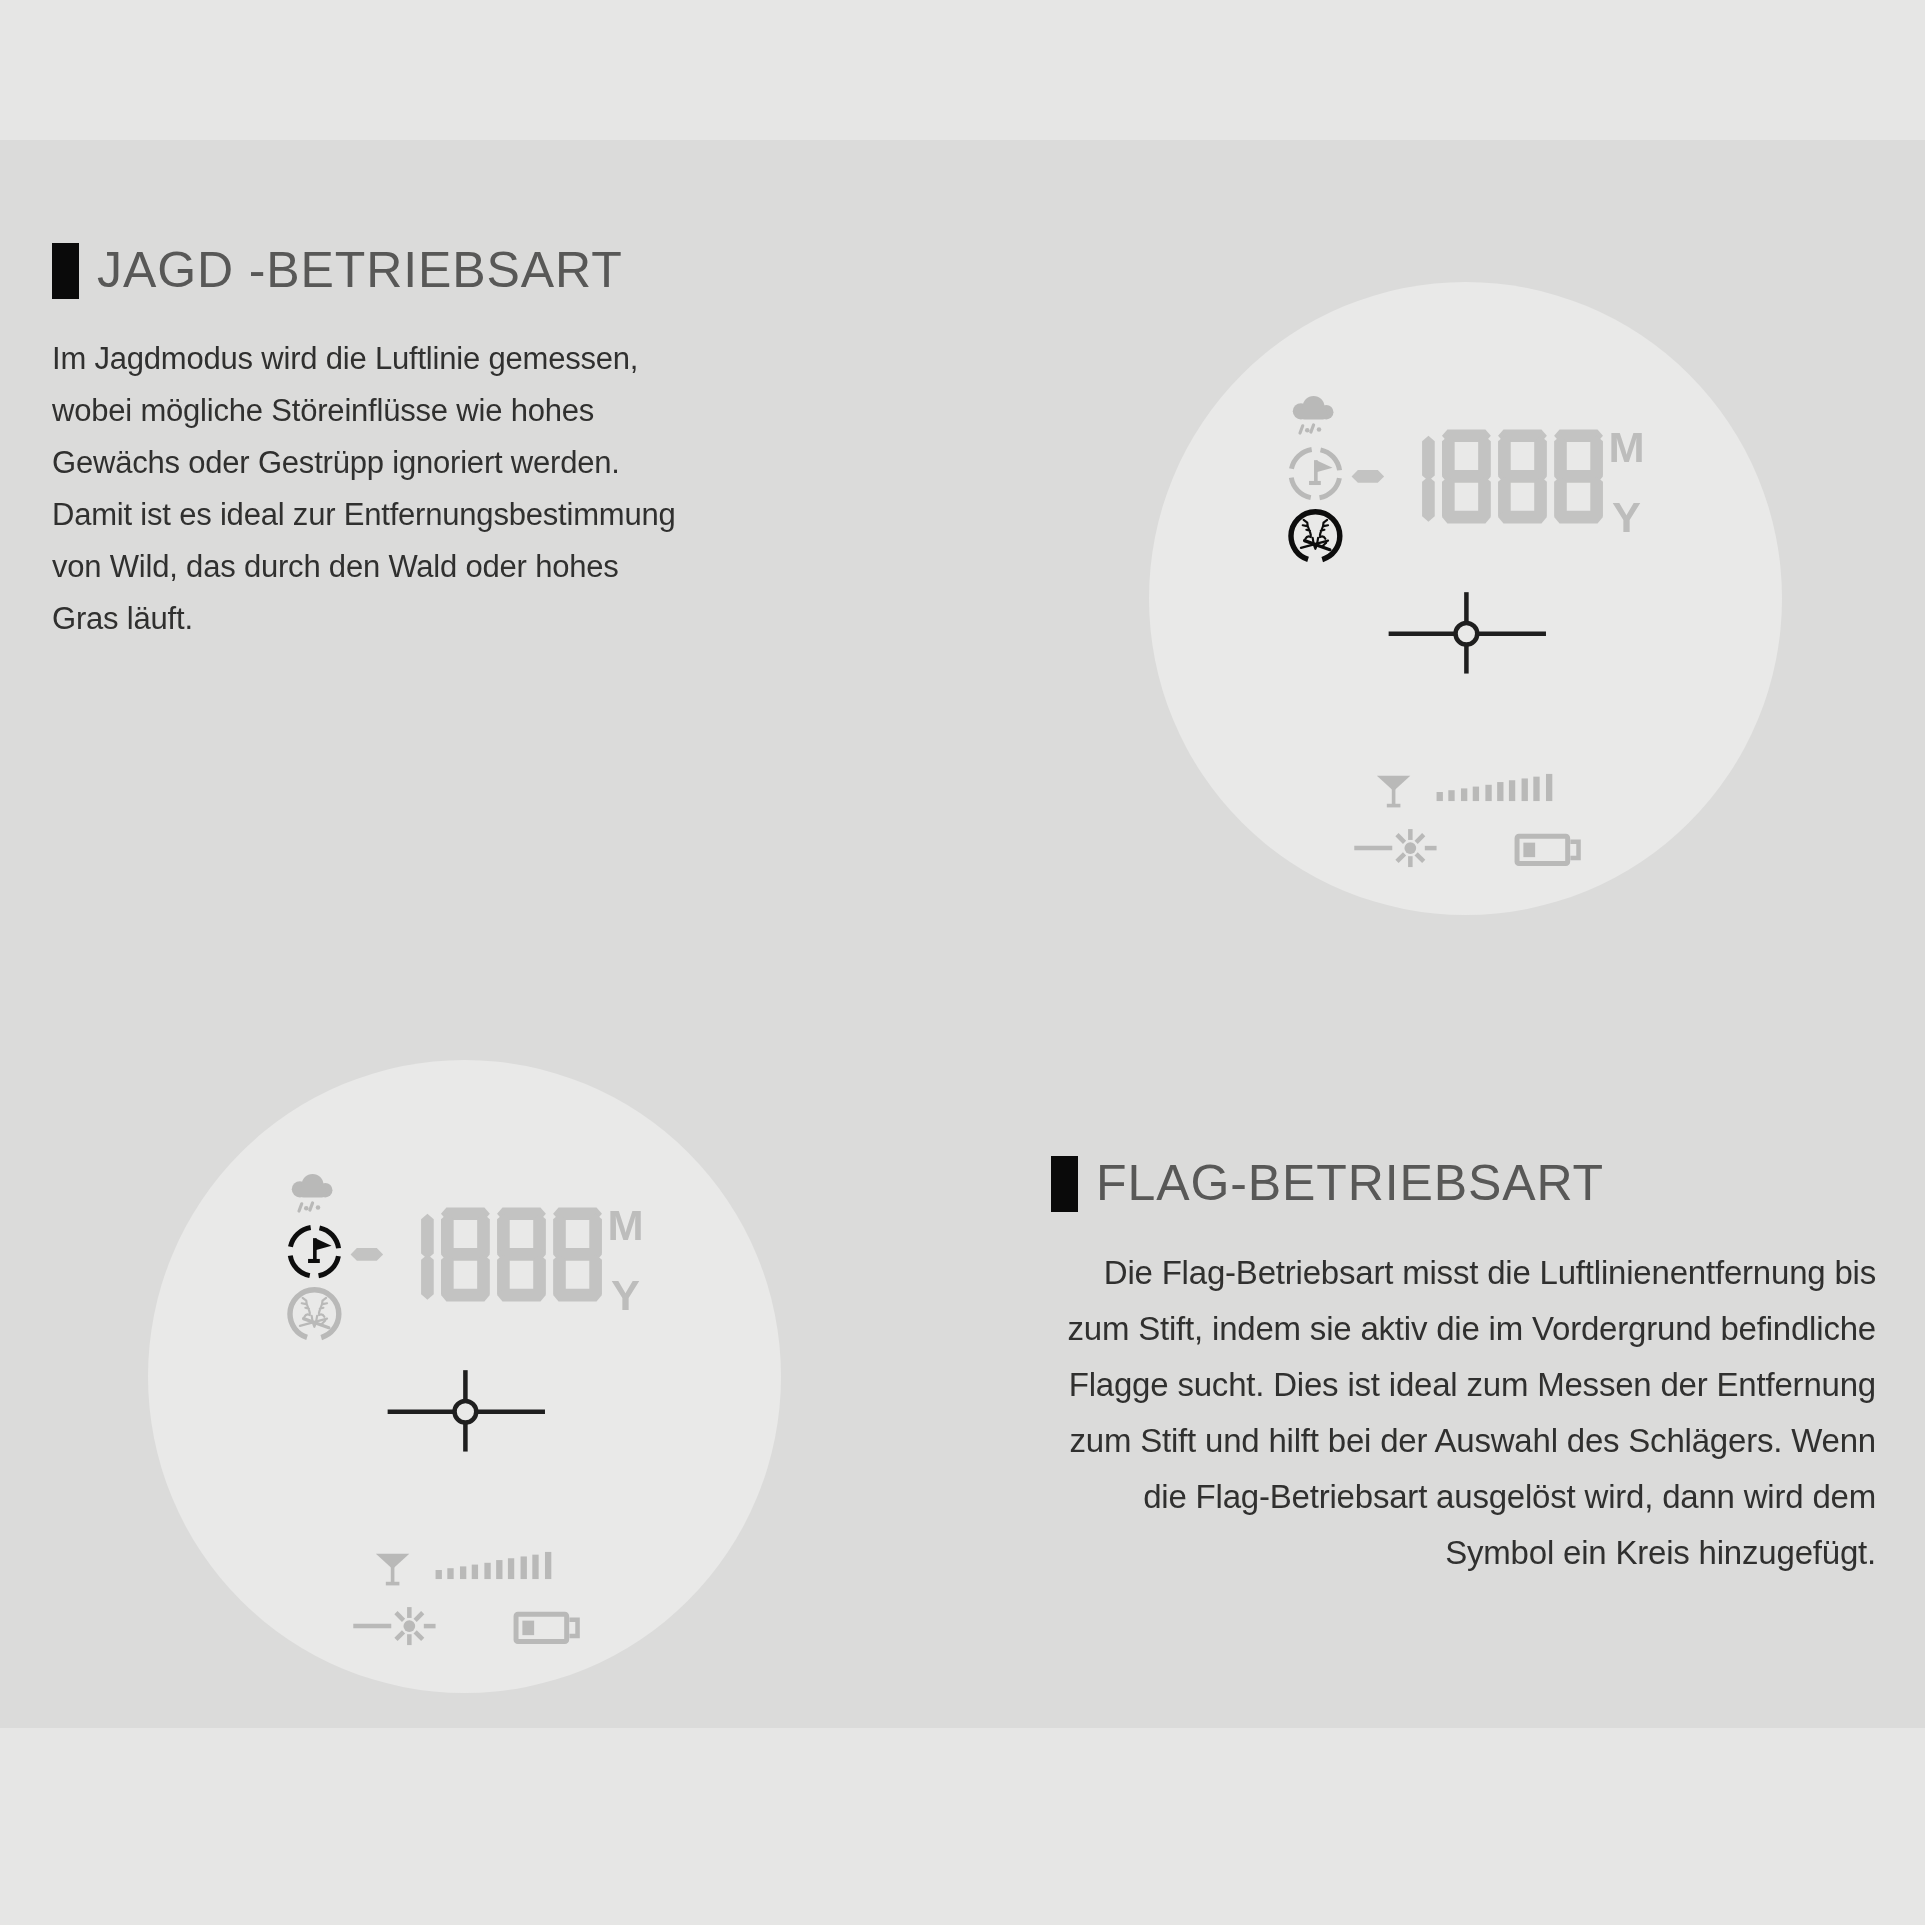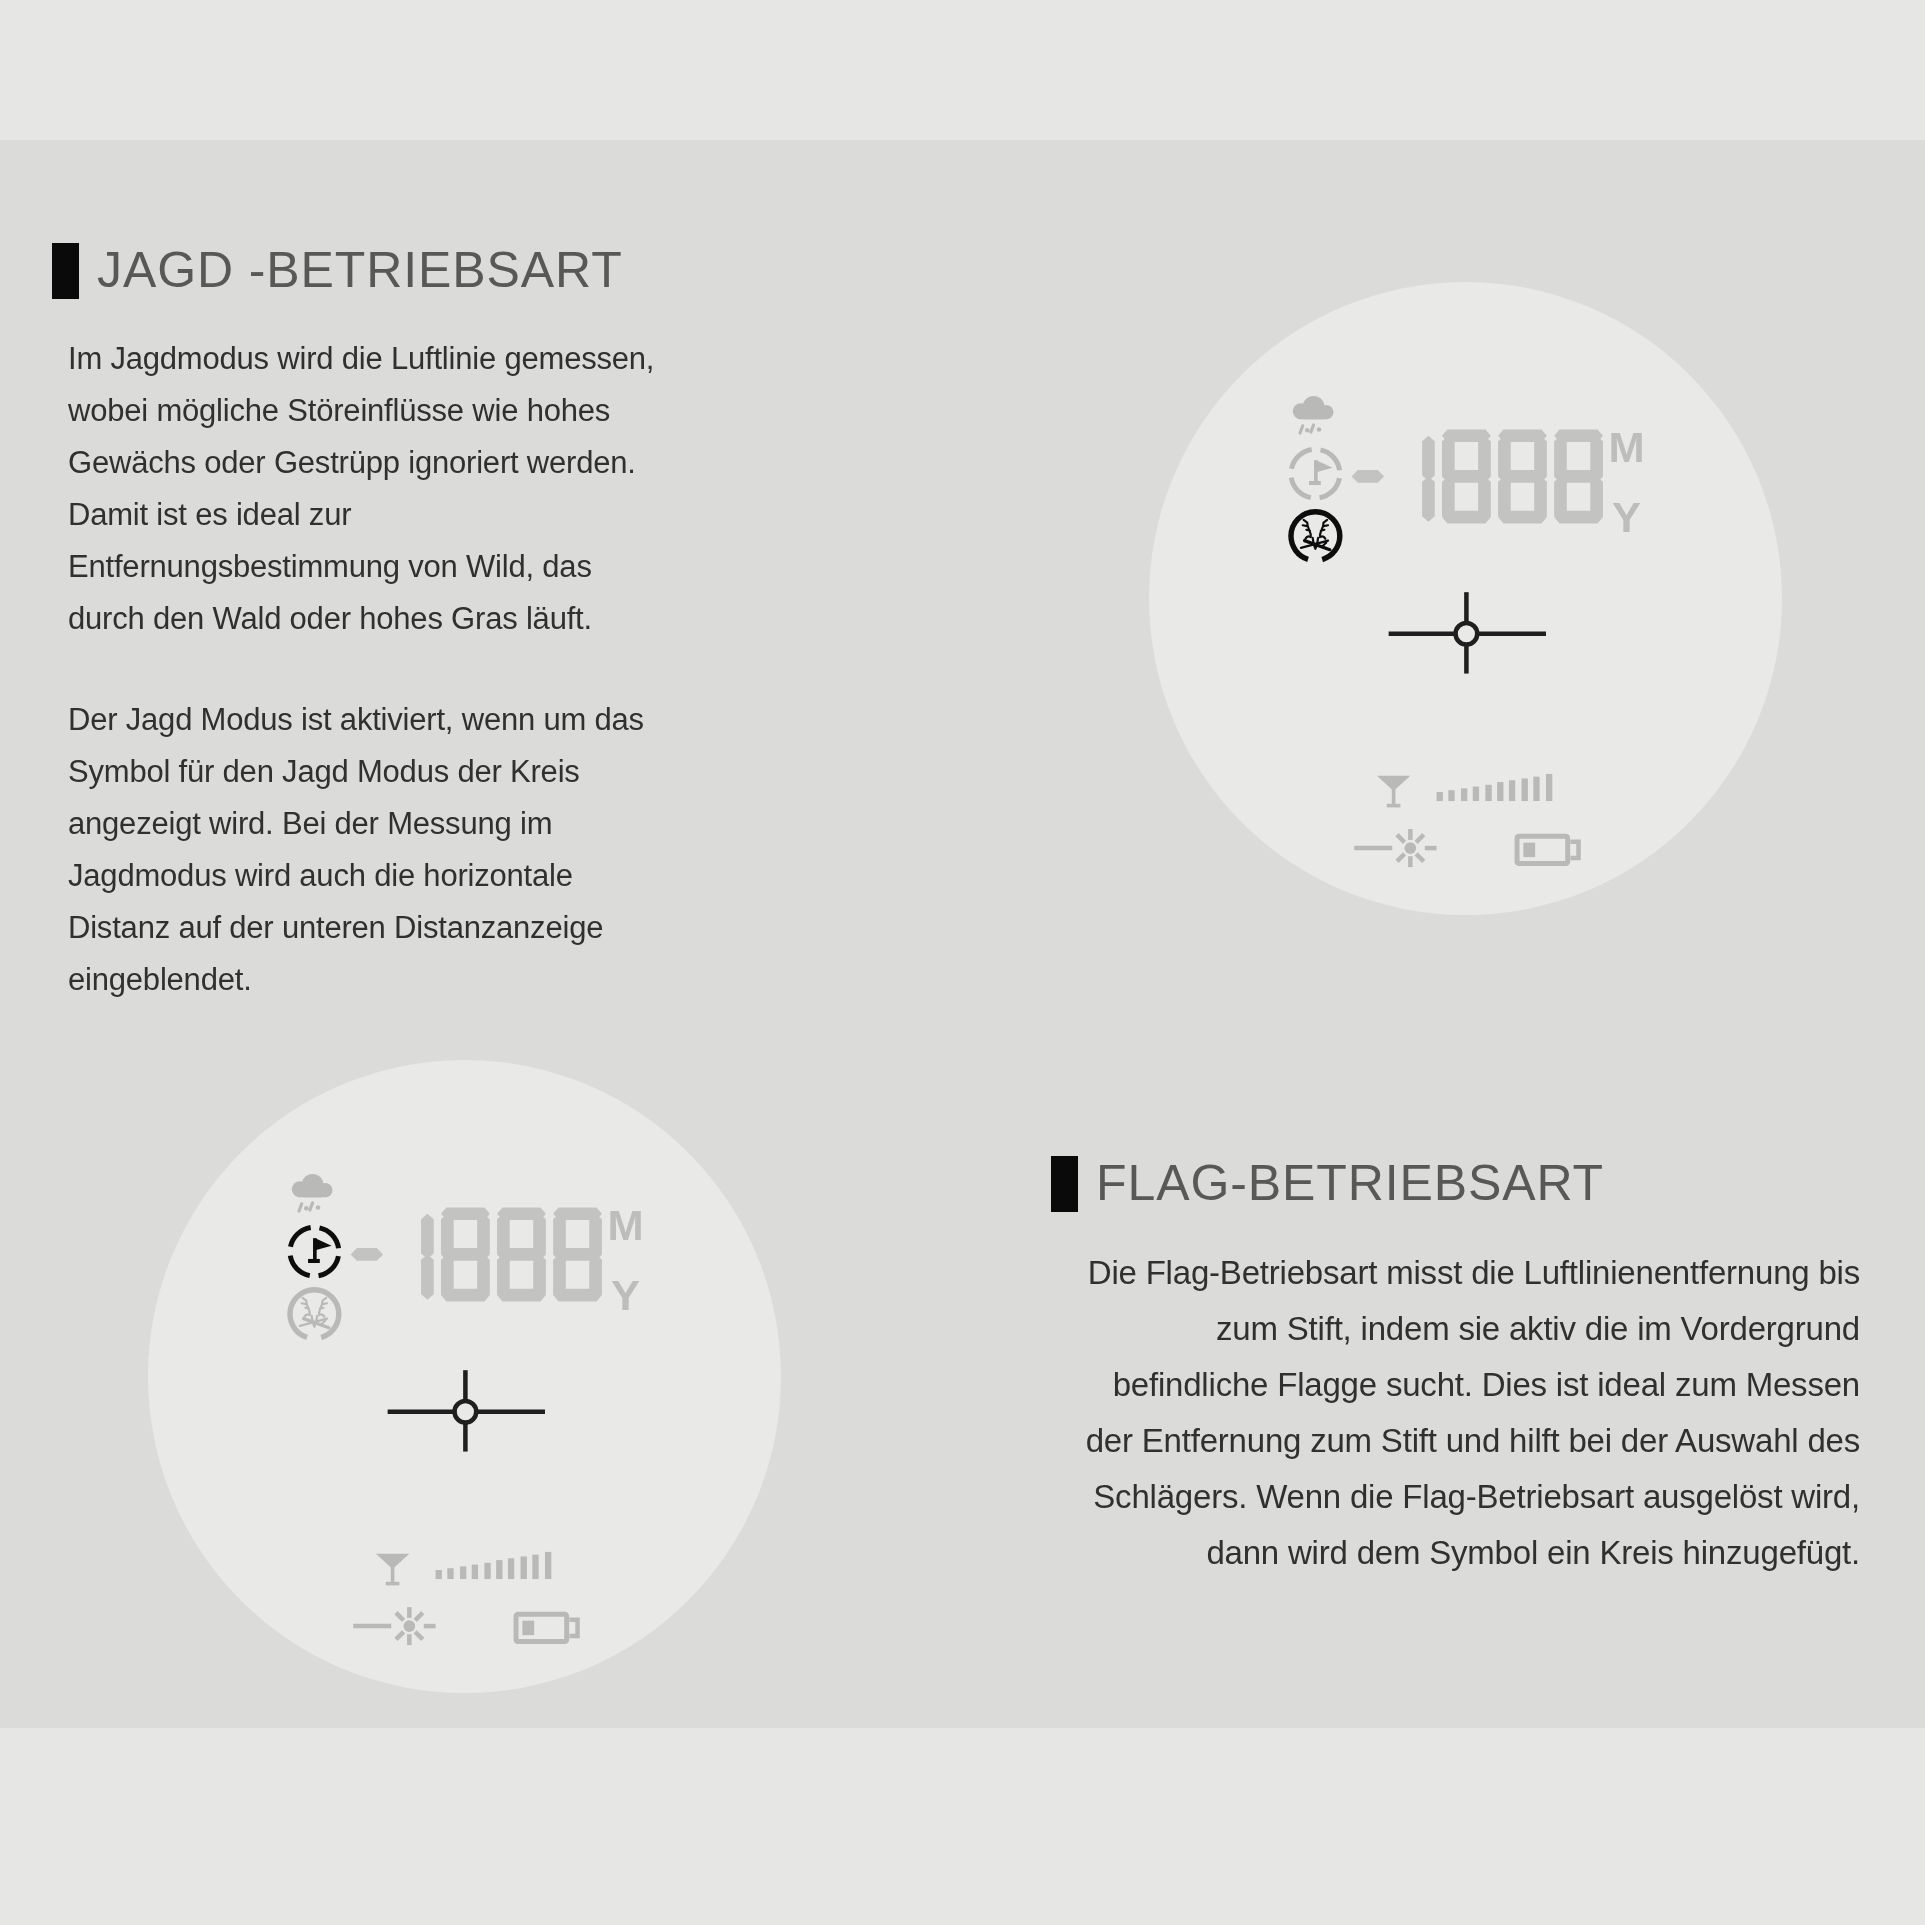--- a/index.html
+++ b/index.html
@@ -17,21 +17,21 @@
   .section-jagd{left:52px;top:241px;width:633px;}
   .section-flag{left:1051px;top:1154px;width:825px;text-align:right;}
 
   .heading{display:flex;align-items:flex-start;}
   .bullet{flex:0 0 auto;width:27px;height:56px;background:#0a0a0a;margin-right:18px;margin-top:1.8px;}
   .heading h1{
     margin:0;font-weight:400;font-size:50px;line-height:58px;
     color:#585857;letter-spacing:0.9px;white-space:nowrap;
   }
   .section p{
-    margin:16px;color:#30302f;letter-spacing:-0.2px;
+    margin:0;color:#30302f;letter-spacing:-0.2px;
   }
   .section-jagd p{font-size:31px;line-height:52px;}
   .section-jagd p.para-1{margin-top:34px;}
   .section-jagd p.para-2{margin-top:49px;}
   .section-flag p{font-size:33px;line-height:56px;}
   .section-flag p.para-1{margin-top:33px;}
 
   .display-circle{position:absolute;width:633px;height:633px;}
   .display-circle.jagd{left:1149px;top:282px;}
   .display-circle.flag{left:148px;top:1060px;}
@@ -73,21 +73,20 @@
       </g>
     </defs>
   </svg>
 
   <div class="section section-jagd">
     <div class="heading">
       <div class="bullet"></div>
       <h1>JAGD -BETRIEBSART</h1>
     </div>
     <p class="para-1">Im Jagdmodus wird die Luftlinie gemessen, wobei mögliche Störeinflüsse wie hohes Gewächs oder Gestrüpp ignoriert werden. Damit ist es ideal zur Entfernungsbestimmung von Wild, das durch den Wald oder hohes Gras läuft.</p>
-    <p class="para-2">Der Jagd Modus ist aktiviert, wenn um das Symbol für den Jagd Modus der Kreis angezeigt wird. Bei der Messung im Jagdmodus wird auch die horizontale Distanz auf der unteren Distanzanzeige eingeblendet.</p>
   </div>
 
   <svg class="display-circle jagd" viewBox="0 0 700 700" xmlns="http://www.w3.org/2000/svg">
     <circle cx="350" cy="350" r="350" fill="#e9e9e8"></circle>
 
     <g transform="translate(157,126)" class="dim" fill="#b9b9b8">
       <circle cx="11" cy="17" r="9"></circle>
         <circle cx="25" cy="12" r="12"></circle>
         <circle cx="39" cy="18" r="8"></circle>
       <rect x="10" y="15" width="30" height="11" rx="5"></rect>

